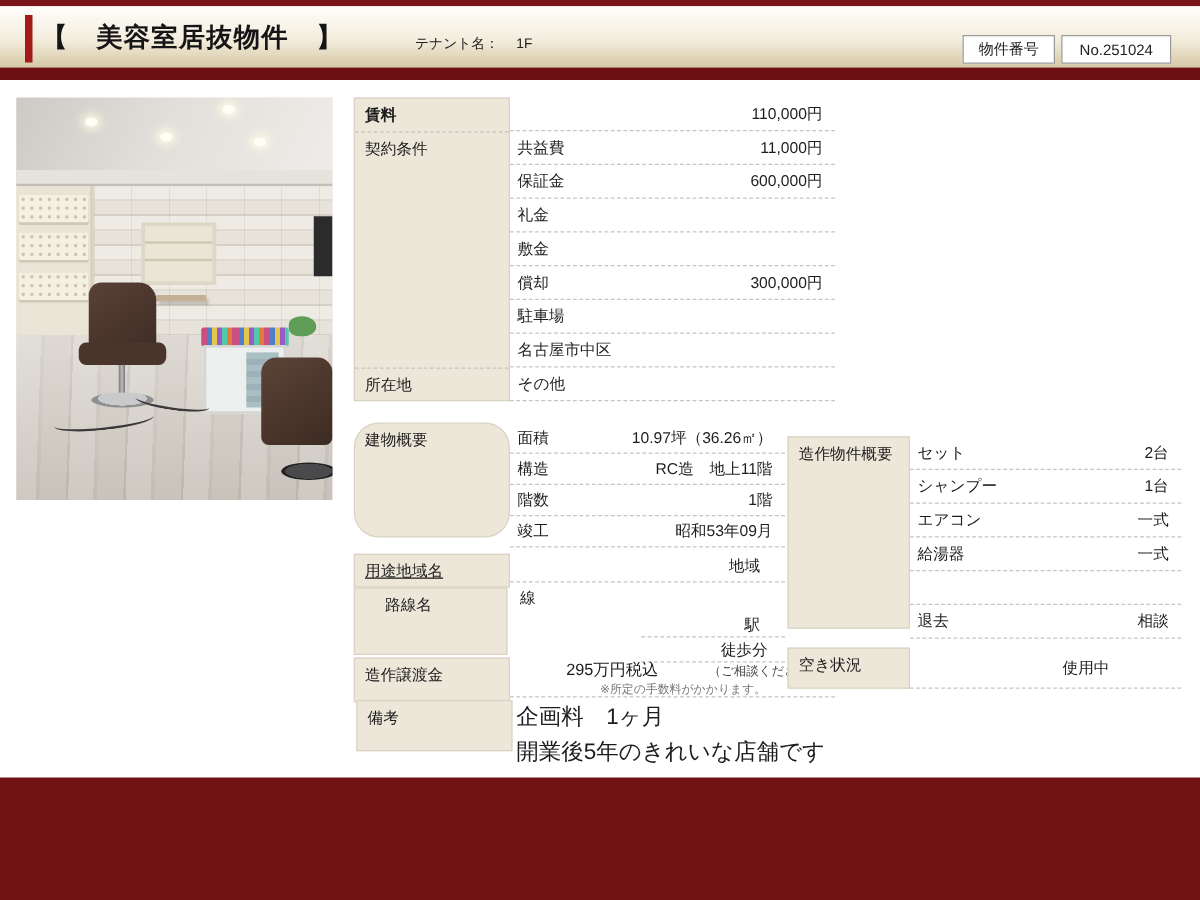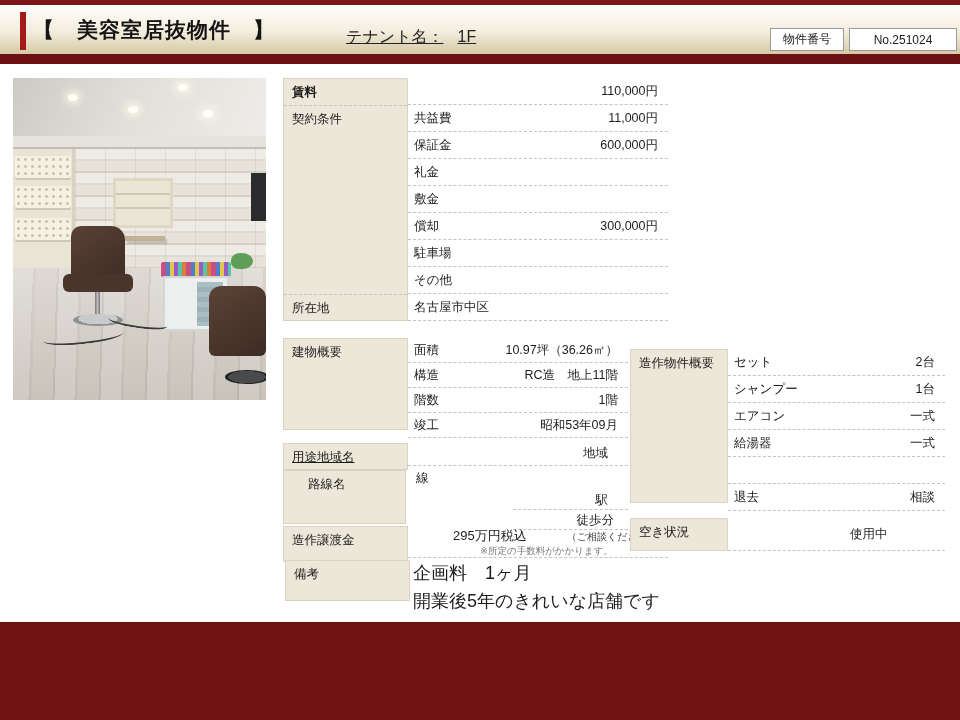--- a/index.html
+++ b/index.html
@@ -6,26 +6,26 @@
   body { background:#fff; font-family:"Liberation Sans","DejaVu Sans",sans-serif; }
   .page { position:relative; width:960px; height:720px; background:#fff; overflow:hidden; color:#1d1d1d; }
 
   
   .top-bar { position:absolute; left:0; top:0; width:960px; height:5px; background:#7c1518; }
   .header-band { position:absolute; left:0; top:5px; width:960px; height:49px;
     background:linear-gradient(180deg,#fffefb 0%,#f3eddd 55%,#d5c8a4 100%); }
   .header-strip { position:absolute; left:0; top:54px; width:960px; height:10px; background:#6d1013; }
   .accent { position:absolute; left:20px; top:12px; width:6px; height:38px; background:#a31a18; }
   .page-title { position:absolute; left:33px; top:16px; font-size:21px; font-weight:bold; color:#151515; letter-spacing:1px; }
-  .tenant-wrap { position:absolute; left:346px; top:27px; font-size:16px; color:#222;text-decoration:underline; }
+  .tenant-wrap { position:absolute; left:332px; top:27px; font-size:11px; color:#222; }
   .tenant-wrap .tv { margin-left:14px; }
   .propno { position:absolute; top:28px; height:23px; background:#fff; border:1px solid #9a9a9a;
     display:flex; align-items:center; justify-content:center; font-size:12px; color:#222; }
   .propno.lab { left:770px; width:74px; }
-  .propno.val { left:849px; width:108px; }
+  .propno.val { left:849px; width:88px; }
 
   
   .lcol { position:absolute; background:#ece7d9; border:1px solid #d9d3c3; font-size:12.5px; color:#1c1c1c; }
   .lcell { padding:5px 8px; border-bottom:1px dashed #c4c4c4; }
   .lcell:last-child { border-bottom:none; }
   .bold { font-weight:bold; }
 
   
   .vcol { position:absolute; }
   .vrow { display:flex; align-items:center; justify-content:space-between; border-bottom:1px dashed #c4c4c4;
@@ -175,30 +175,30 @@
       <span class="rv"></span>
     </div>
     <div class="vrow h27">
       <span>償却</span>
       <span class="rv">300,000円</span>
     </div>
     <div class="vrow h27">
       <span>駐車場</span>
       <span class="rv"></span>
     </div>
-    <div class="vrow h27">
-      <span>その他</span>
-      <span class="rv"></span>
-    </div>
     <div class="vrow h27 left">
       <span>名古屋市中区</span>
     </div>
-  </div>
-
-  <div class="lcol" style="left:283px;top:338px;width:125px;height:92px;">
+    <div class="vrow h27">
+      <span>その他</span>
+      <span class="rv"></span>
+    </div>
+  </div>
+
+  <div class="lcol" style="left:283px;top:338px;width:125px;height:92px;border-radius:20px;">
     <div class="lcell" style="height:90px;border-bottom:none;">建物概要</div>
   </div>
   <div class="vcol" style="left:408px;top:338px;width:220px;">
     <div class="vrow h25">
       <span>面積</span>
       <span class="rv">10.97坪（36.26㎡）</span>
     </div>
     <div class="vrow h25">
       <span>構造</span>
       <span class="rv">RC造　地上11階</span>

